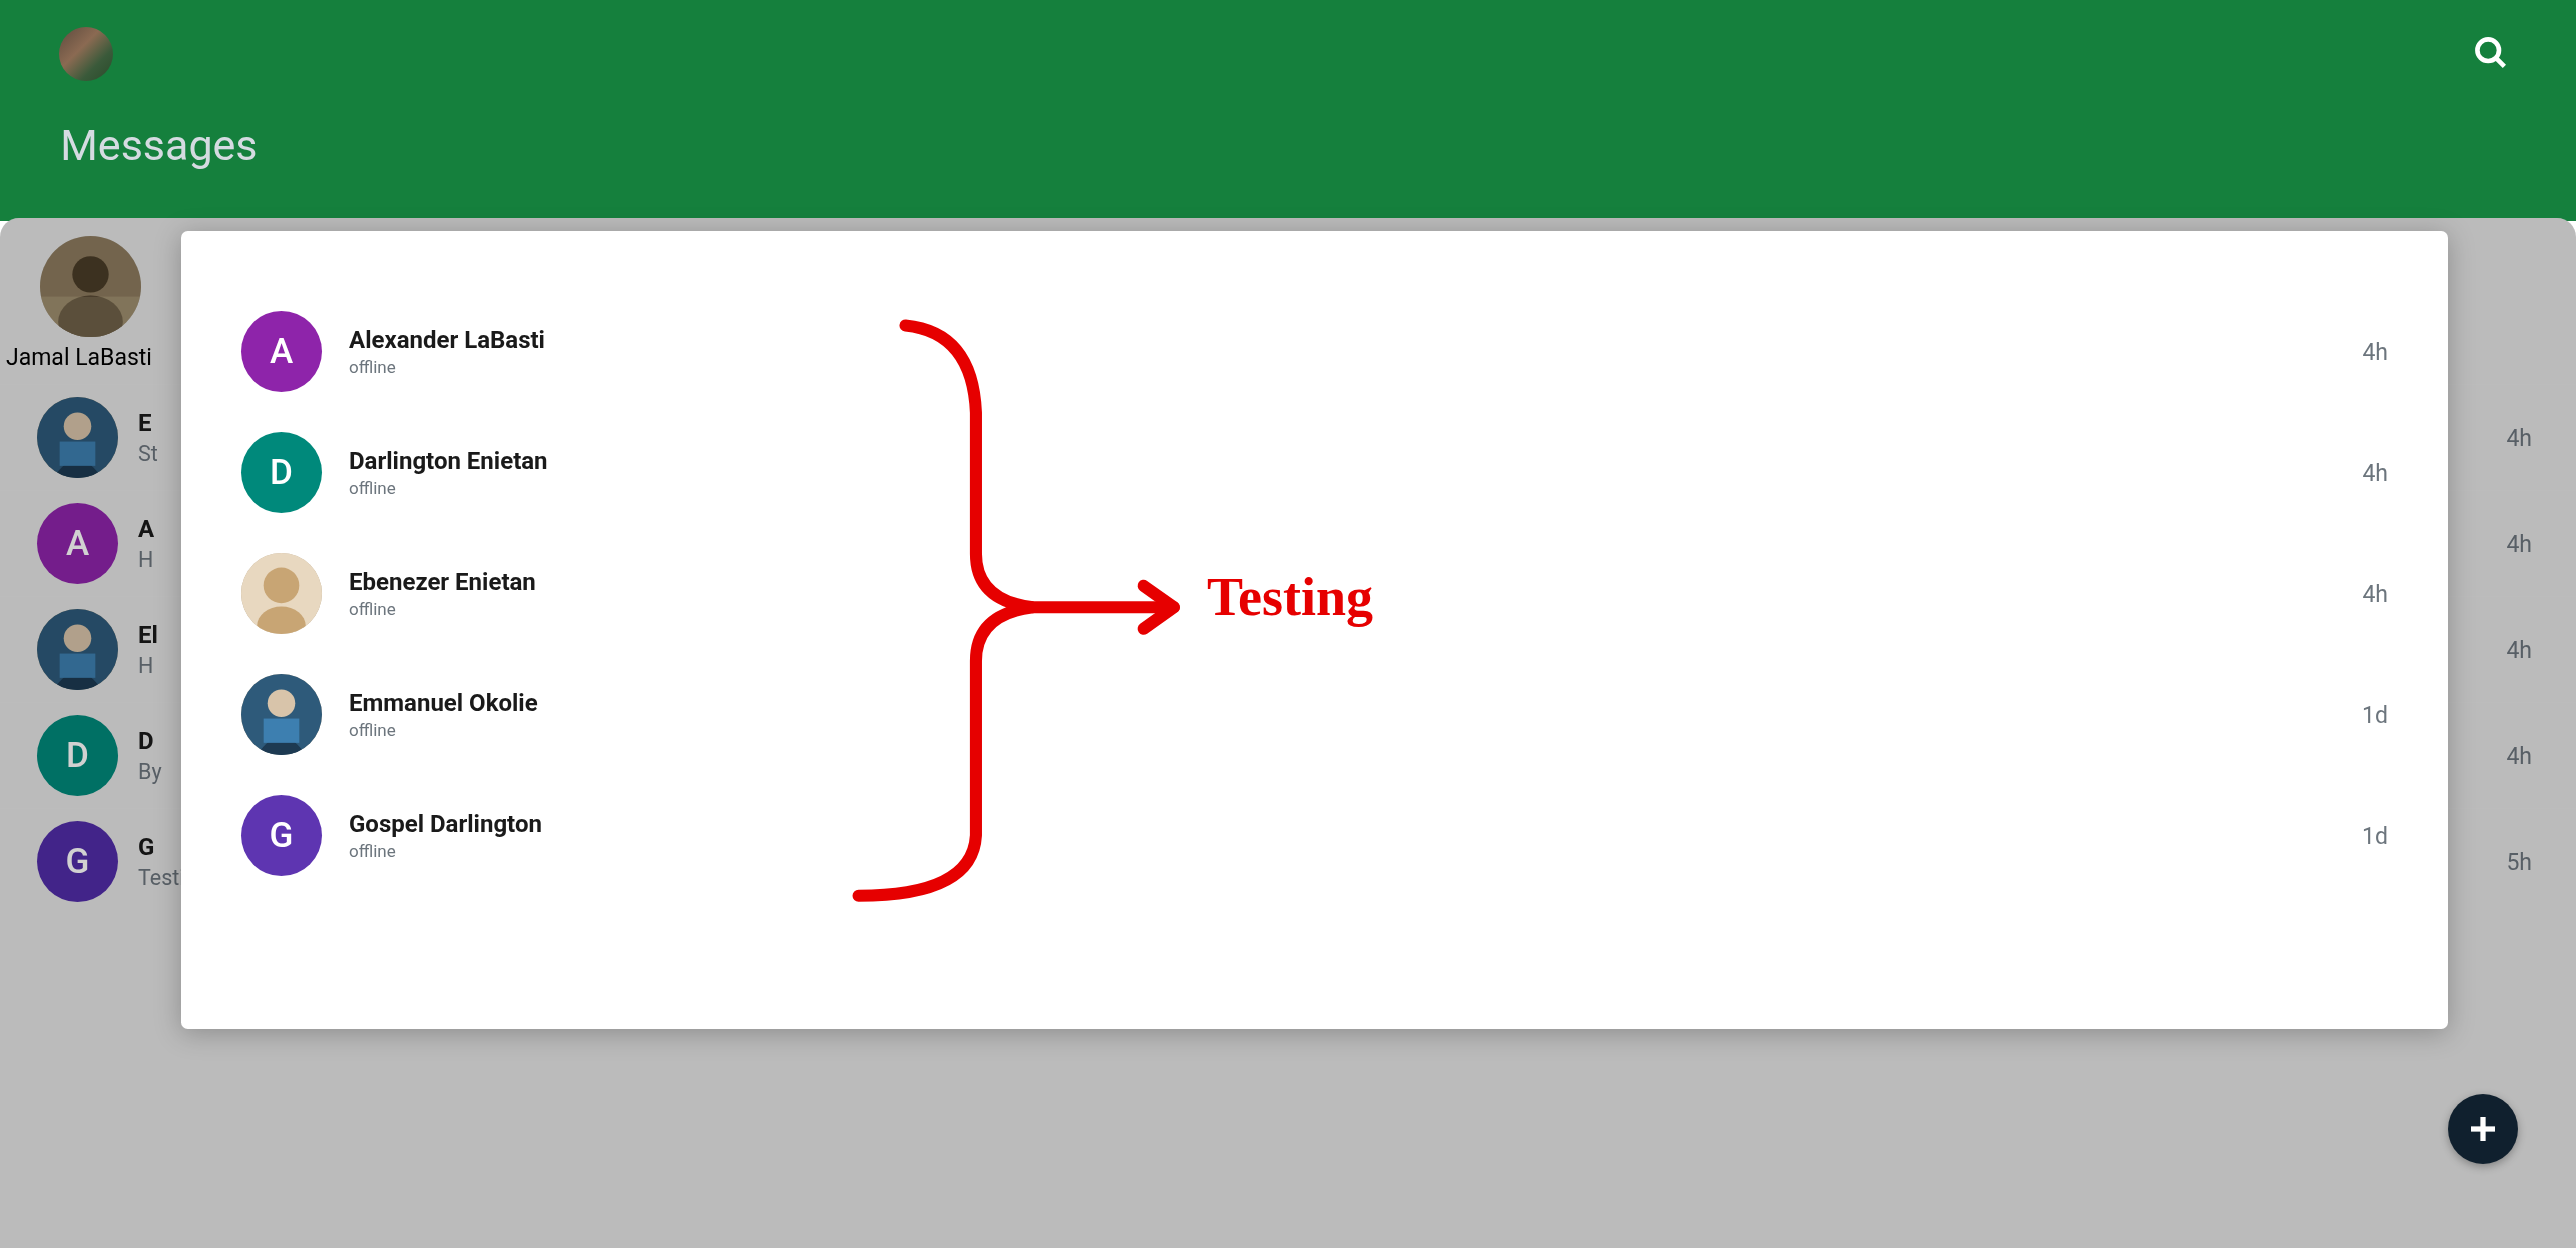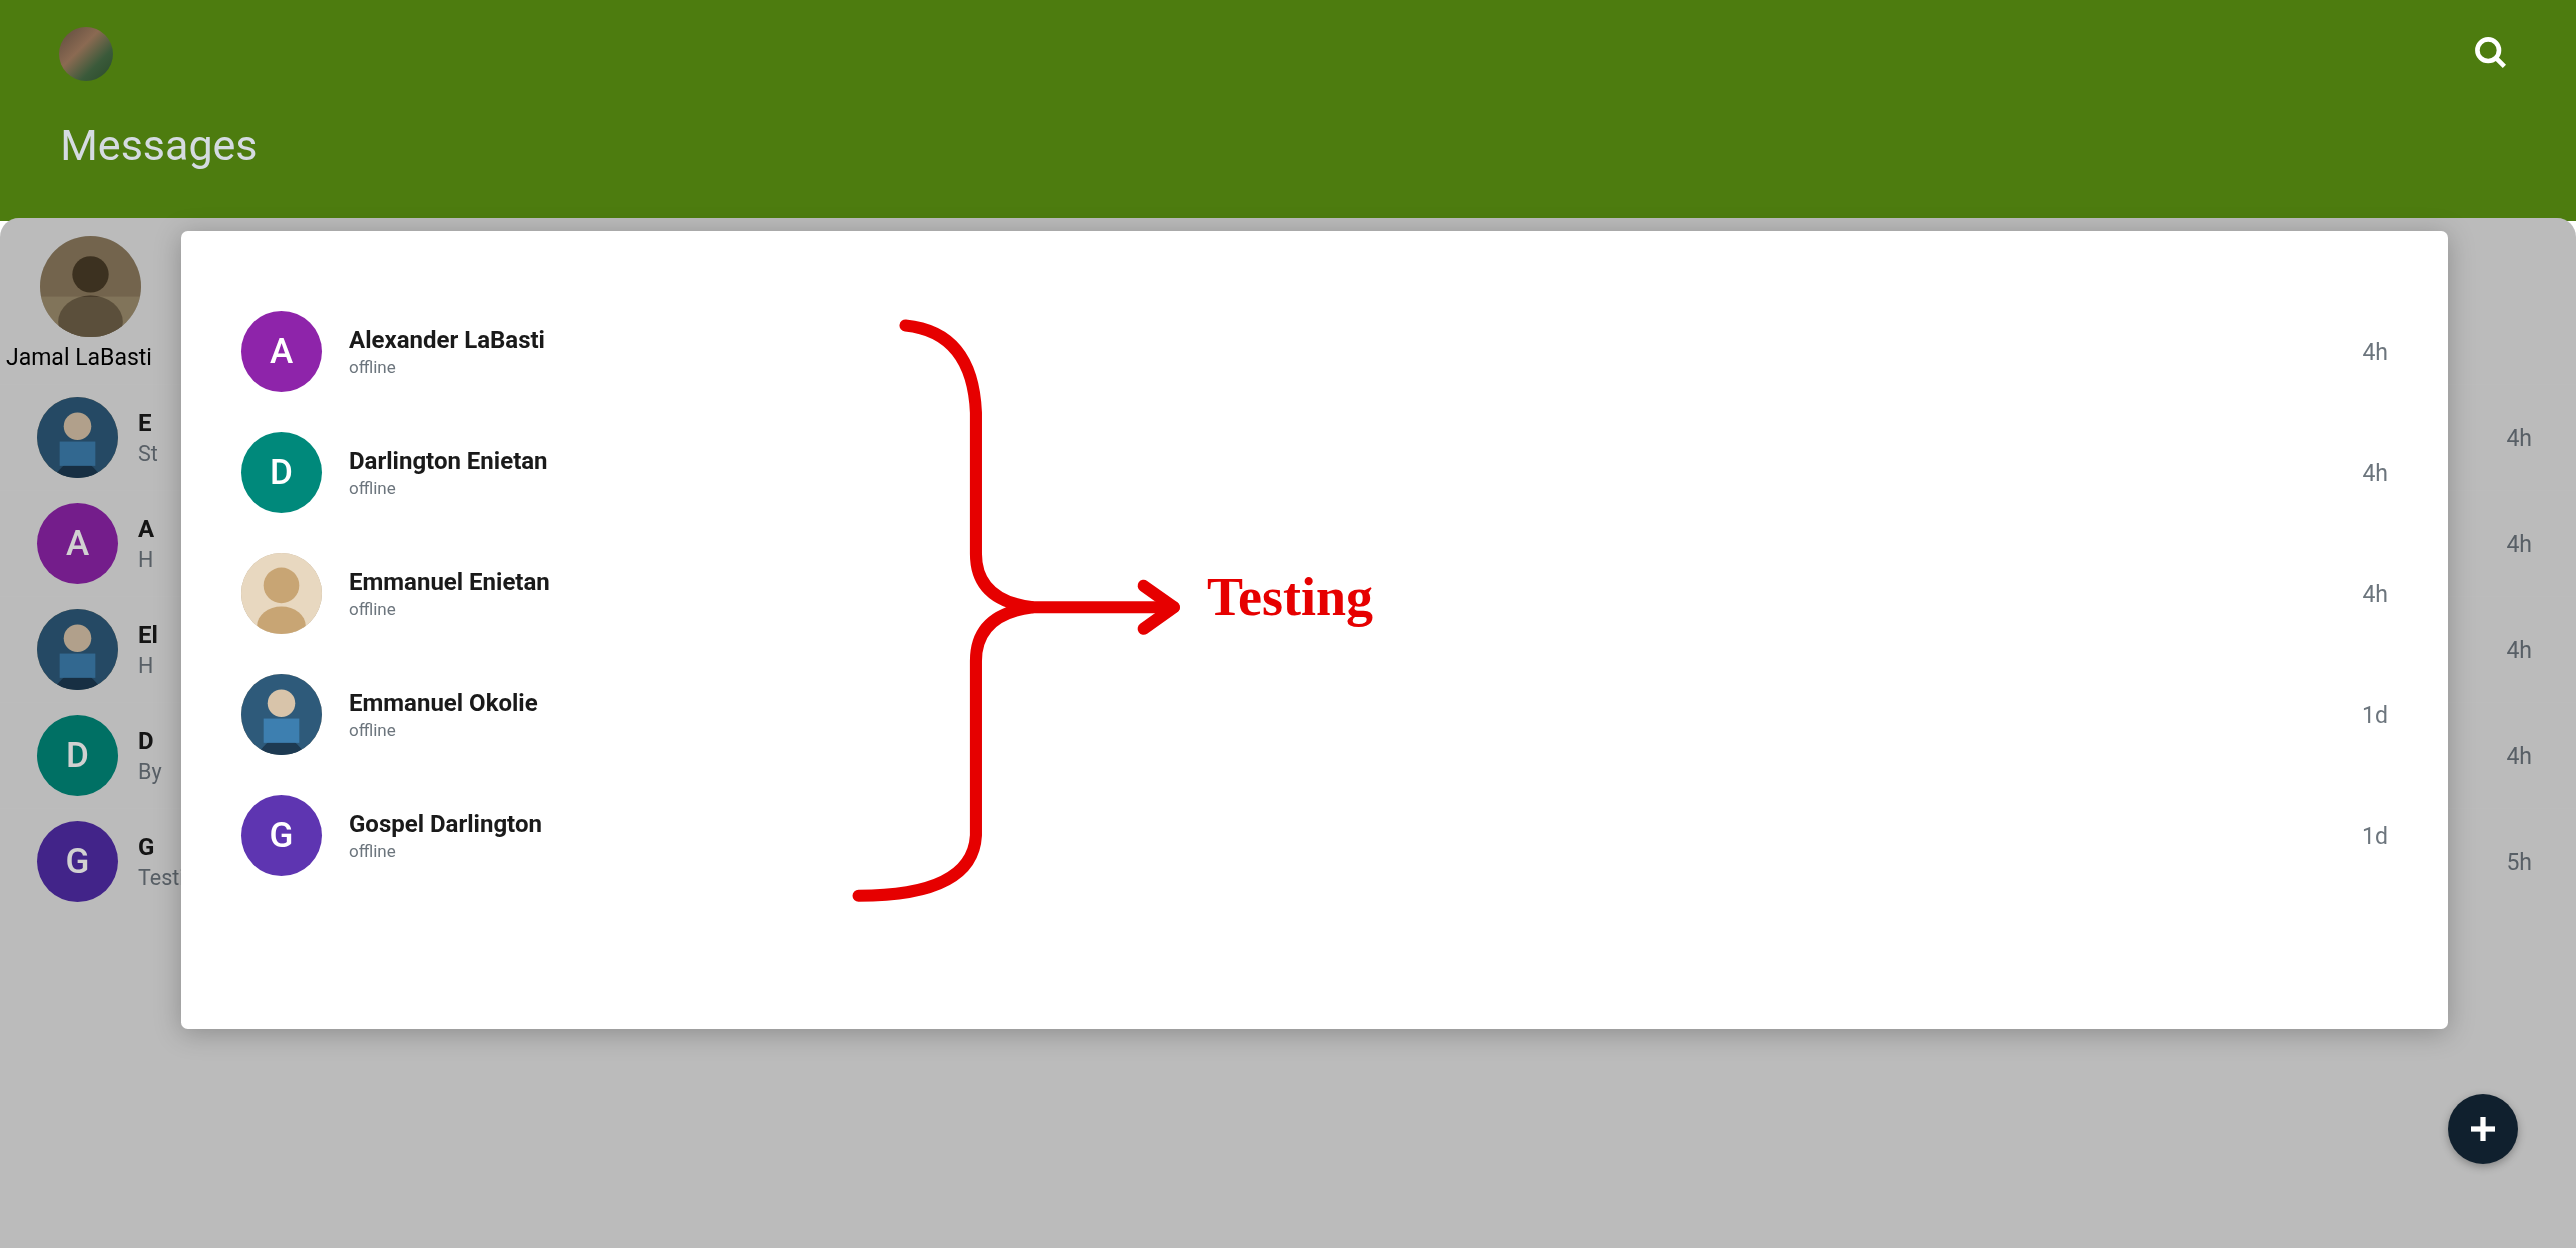--- a/index.html
+++ b/index.html
@@ -12,21 +12,21 @@
     body {
       width: 2576px;
       height: 1251px;
       overflow: hidden;
       background: #ffffff;
       position: relative;
     }
 
     
     .top-header {
-      background: #4d7c0f;
+      background: #15803d;
       height: 221px;
       width: 100%;
       display: flex;
       flex-direction: column;
       padding: 27px 40px 13.4px 59px;
       position: relative;
     }
 
     .top-header-row {
       display: flex;
@@ -410,21 +410,21 @@
         </div>
         <div class="user-item">
           <div class="user-avatar ph-photo photo-sil">
             <svg viewBox="0 0 100 100">
               <rect width="100" height="100" fill="#e8d8c0"></rect>
               <circle cx="50" cy="40" r="22" fill="#c8a574"></circle>
               <ellipse cx="50" cy="90" rx="30" ry="24" fill="#c8a574"></ellipse>
             </svg>
           </div>
           <div class="user-body">
-            <div class="user-name">Emmanuel Enietan</div>
+            <div class="user-name">Ebenezer Enietan</div>
             <div class="user-status">offline</div>
           </div>
           <div class="user-time">4h</div>
         </div>
         <div class="user-item">
           <div class="user-avatar ph-photo photo-sil">
             <svg viewBox="0 0 100 100">
               <rect width="100" height="100" fill="#2e5a7a"></rect>
               <circle cx="50" cy="36" r="17" fill="#d8c4aa"></circle>
               <path d="M20 100 Q50 55 80 100 Z" fill="#1d3a52"></path>

